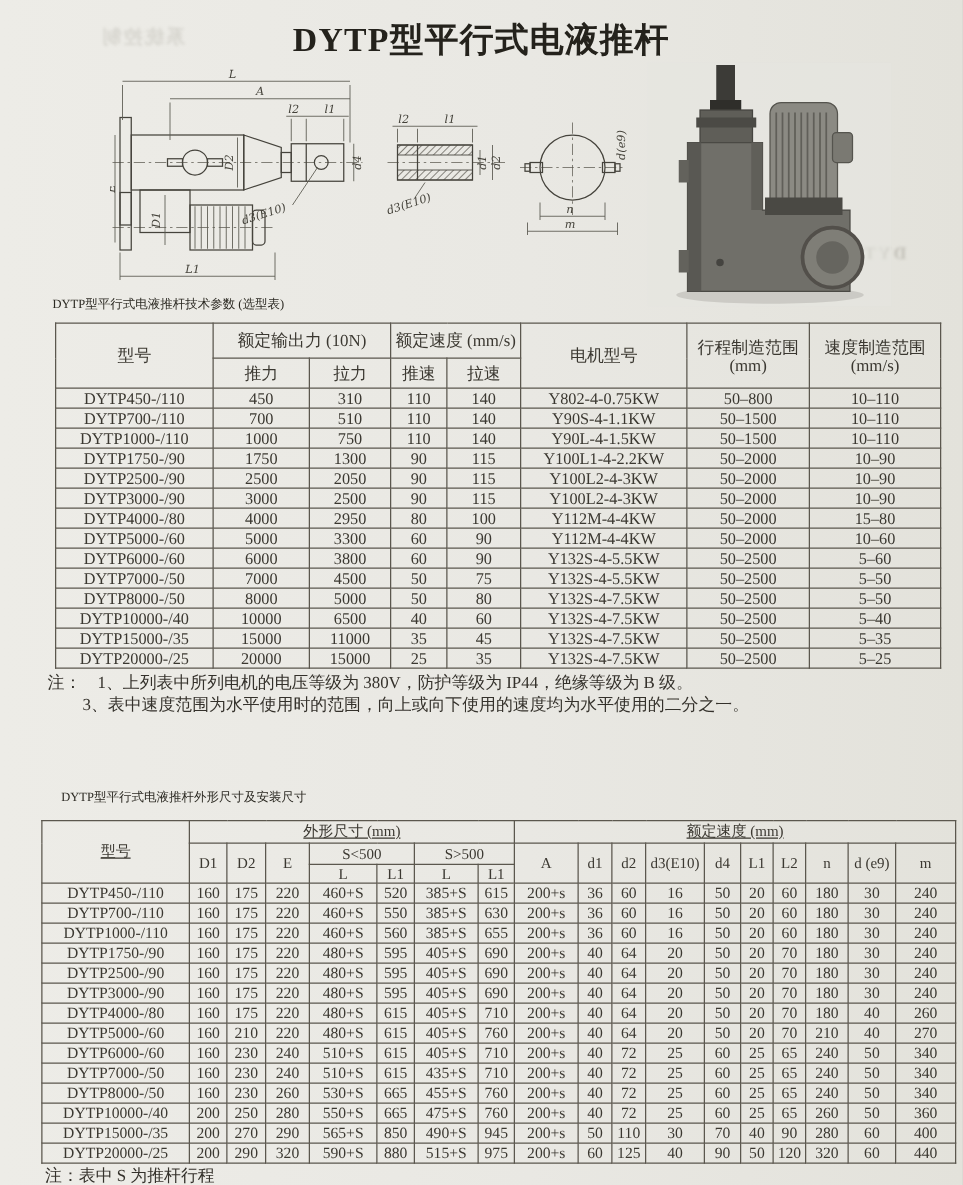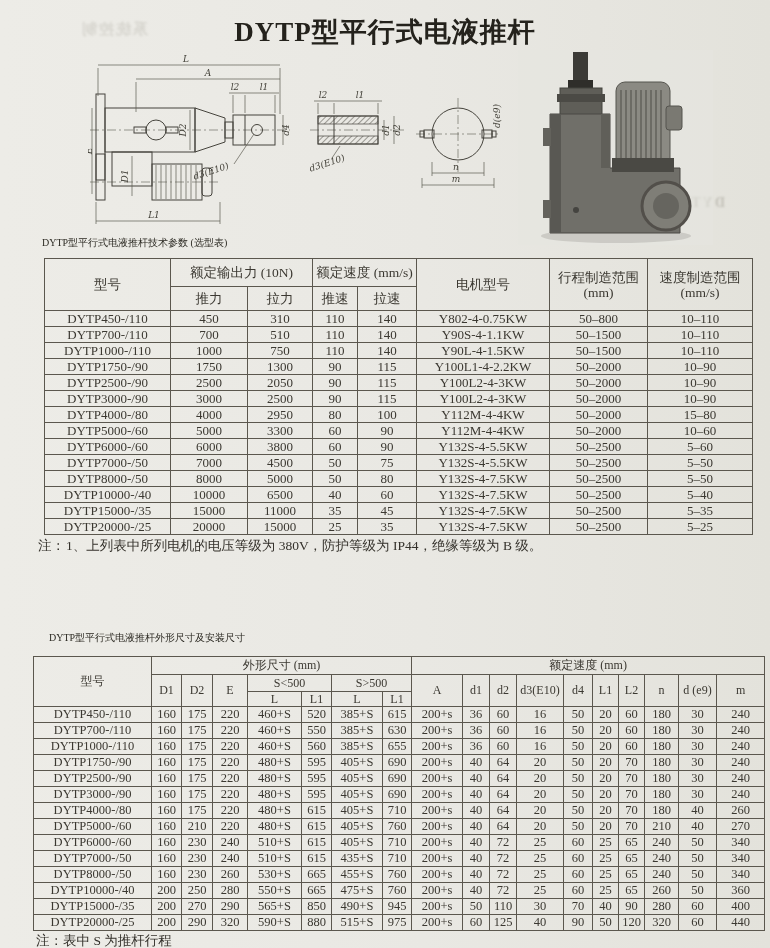--- a/index.html
+++ b/index.html
@@ -16,29 +16,29 @@
   th,td{border:1px solid #5b574e;text-align:center;vertical-align:middle;padding:0;
         overflow:hidden;white-space:nowrap;font-weight:normal;color:#3b3831;}
   .t1{left:44px;top:258px;width:708px;}
   .t1 th{font-size:13.5px;line-height:15px;}
   .t1 td{font-size:13px;height:15px;line-height:15px;}
   .t1 .h1 th{height:27px;}
   .t1 .h2 th{height:23px;text-align:center;}
   .t2{left:33px;top:656px;width:731px;}
   .t2 th{font-size:12px;line-height:13px;}
   .t2 td{font-size:12.5px;height:15px;line-height:15px;}
-  .t2 .h1 th{height:17px;}
+  .t2 .h1 th{height:17px;text-decoration:underline;}
   .t2 .h2 th{height:16px;}
   .t2 .h3 th{height:14px;}
   
   .notes{position:absolute;left:38px;top:537px;width:700px;font-size:13.5px;line-height:18px;color:#34312b;}
   .note-first{display:flex;}
   .note-label{flex:0 0 28px;}
   .note-item{margin-left:28px;padding-left:1.8em;text-indent:-1.8em;}
-  .note-item.inline{margin-left:0;padding-left:0;text-indent:0;}
+  .note-item.inline{margin-left:12px;padding-left:0;text-indent:0;}
   .bottom-note{position:absolute;left:36px;top:932px;font-size:13.5px;color:#34312b;}
   
   .drawing{position:absolute;left:88px;top:54px;}
   .photo{position:absolute;left:518px;top:50px;}
   svg text{font-family:"DejaVu Serif","Liberation Serif",serif;font-size:9px;font-style:italic;fill:#44423a;}
   .ol{fill:none;stroke:#45433c;stroke-width:1;}
   .dim{fill:none;stroke:#5d5b52;stroke-width:0.7;}
   .cl{fill:none;stroke:#5d5b52;stroke-width:0.6;stroke-dasharray:9 3 2 3;}
   
   .ghost{position:absolute;transform:scaleX(-1);color:#8d8a7e;filter:blur(1.1px);
@@ -349,20 +349,21 @@
           <td>5–25</td>
         </tr>
       </tbody>
   </table>
 
   <div class="notes">
     <div class="note-first">
       <span class="note-label">注：</span>
       <span class="note-item inline">1、上列表中所列电机的电压等级为 380V，防护等级为 IP44，绝缘等级为 B 级。</span>
     </div>
+    <div class="note-item">3、表中速度范围为水平使用时的范围，向上或向下使用的速度均为水平使用的二分之一。</div>
   </div>
 
   <div class="section-title s2">DYTP型平行式电液推杆外形尺寸及安装尺寸</div>
 
   <table class="t2">
     <colgroup>
       <col style="width:118px">
         <col style="width:30px">
         <col style="width:31px">
         <col style="width:35px">

